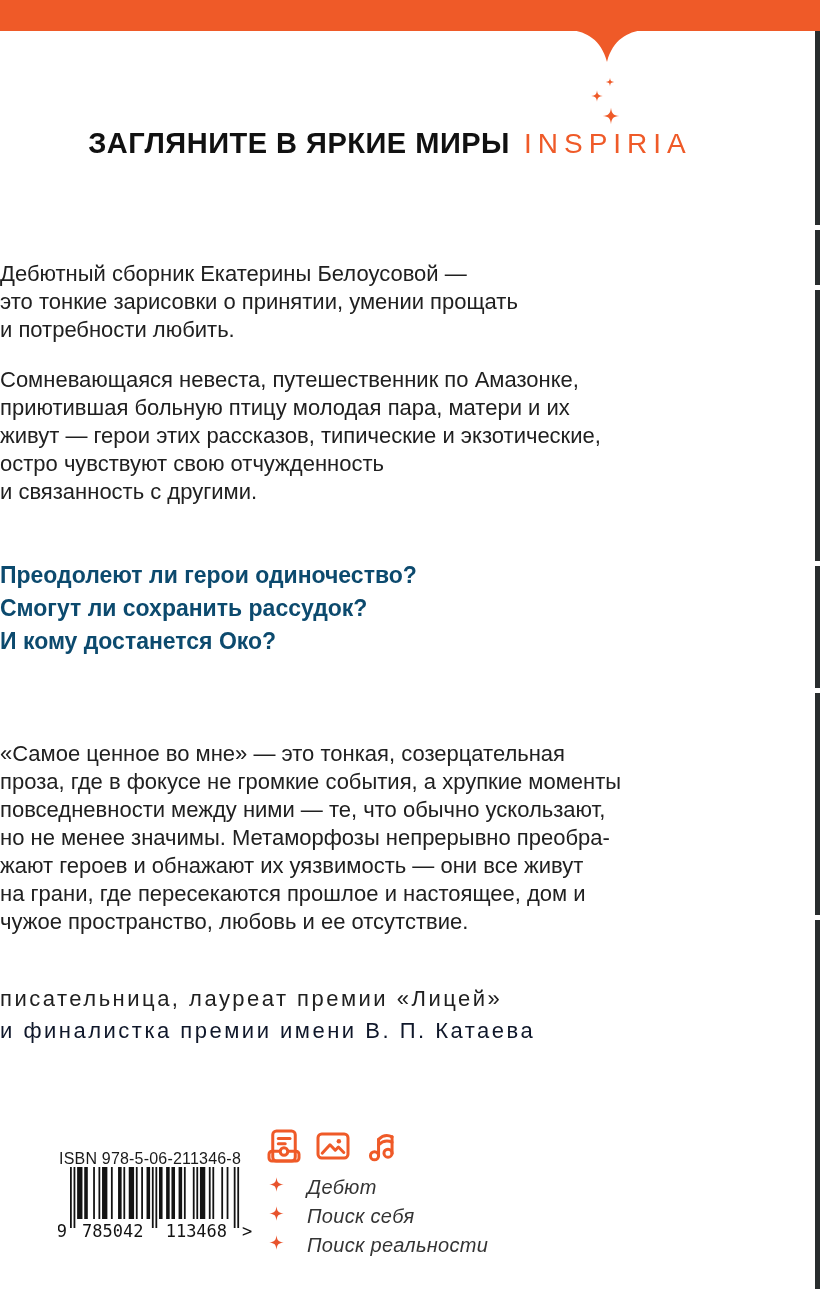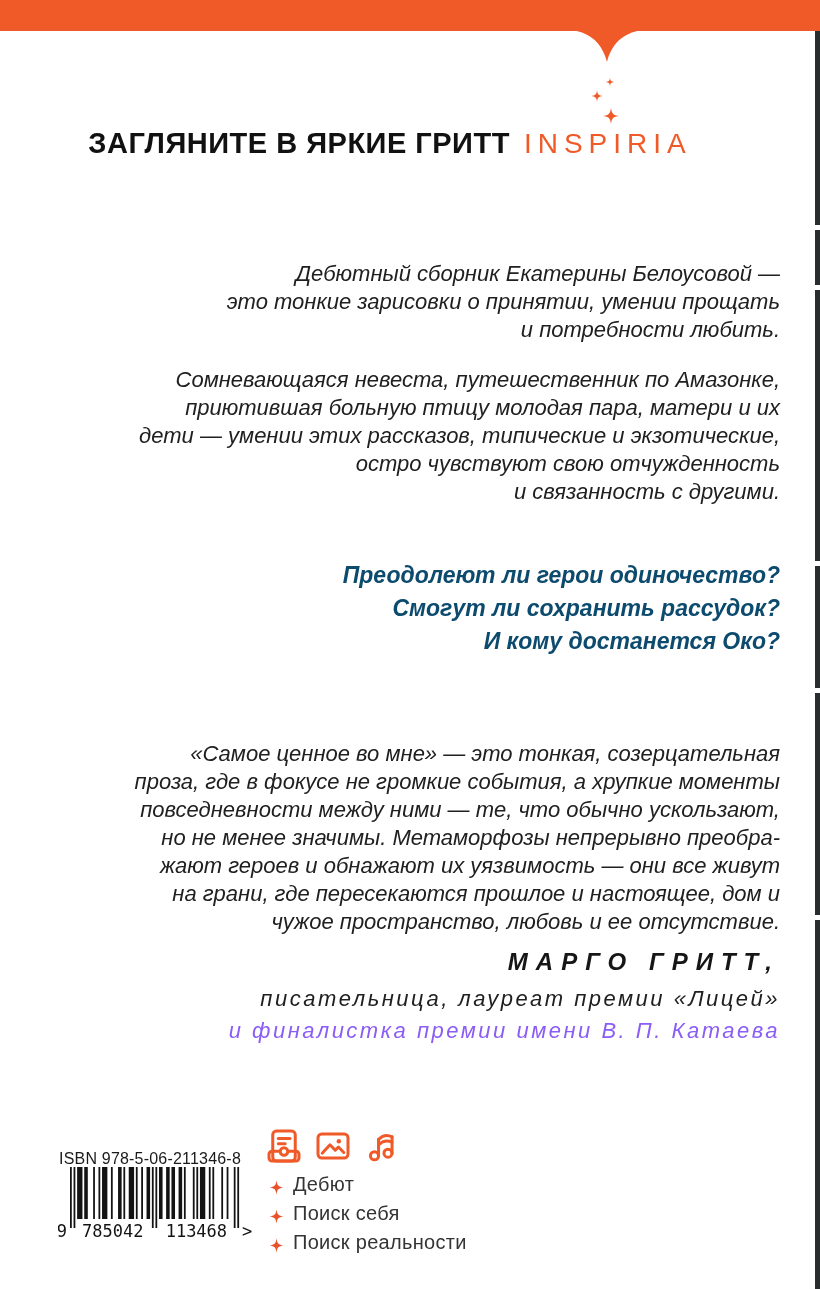--- a/index.html
+++ b/index.html
@@ -16,36 +16,36 @@
   
   .edge-seg { position:absolute; right:0; width:5px; background:var(--edge); }
   
   .brand-row {
     position:absolute; left:0; top:127px; width:780px;
     display:flex; justify-content:center; align-items:baseline; gap:14px;
   }
   .brand-tagline { font-size:29px; font-weight:bold; letter-spacing:0.5px; color:#111; white-space:nowrap; }
   .brand-logo { font-size:28px; font-weight:400; letter-spacing:6px; color:var(--accent); white-space:nowrap; }
   
-  .center-block { position:absolute; left:0; width:780px; text-align:right; white-space:pre-line;font-style:italic; }
+  .center-block { position:absolute; left:0; width:780px; text-align:left; white-space:pre-line; }
   .para { font-size:22px; line-height:28px; color:#202020; }
   .p1 { top:260px; }
   .p2 { top:366px; }
   .questions { top:559px; font-size:23px; font-weight:bold; line-height:33px; color:#0c4a6e; }
   .p3 { top:740px; line-height:28px; }
   .reviewer-name { top:948px; font-size:24px; font-weight:bold; letter-spacing:8px; color:#161616; }
   .reviewer-title1 { top:986px; font-size:22px; letter-spacing:2.5px; color:#202020; }
-  .reviewer-title2 { top:1018px; font-size:22px; letter-spacing:2.5px; color:#8b5cf6; }
+  .reviewer-title2 { top:1018px; font-size:22px; letter-spacing:2.5px; color:#0f172a; }
   
   .isbn { position:absolute; left:30px; top:1150px; width:240px; text-align:center; font-size:16px; color:#1a1a1a; letter-spacing:0.2px; }
   .barcode { position:absolute; left:58px; top:1167px; }
   .icons-row { position:absolute; left:266px; top:1128px; display:flex; gap:13px; }
   .fmt-icon { width:36px; height:36px; }
   .tags { position:absolute; left:268px; top:1176px; }
-  .tag-row { display:flex; align-items:flex-end; gap:8px; height:20px; margin-bottom:9px; }
+  .tag-row { display:flex; align-items:flex-start; gap:22px; height:20px; margin-bottom:9px;font-style:italic; }
   .tag-label { font-size:20px; color:#343434; letter-spacing:0.3px; }
   .bullet { width:17px; height:17px; flex:0 0 17px; }
   svg { display:block; }
 </style>
 </head>
 <body>
 
 <div class="page">
 
   <div class="top-band"></div>
@@ -64,44 +64,43 @@
   <div>
     <div class="edge-seg" style="top:31px;height:194px"></div>
     <div class="edge-seg" style="top:230px;height:55px"></div>
     <div class="edge-seg" style="top:290px;height:271px"></div>
     <div class="edge-seg" style="top:566px;height:122px"></div>
     <div class="edge-seg" style="top:693px;height:222px"></div>
     <div class="edge-seg" style="top:920px;height:369px"></div>
   </div>
 
   <div class="brand-row">
-    <span class="brand-tagline">ЗАГЛЯНИТЕ В ЯРКИЕ ГРИТТ</span>
+    <span class="brand-tagline">ЗАГЛЯНИТЕ В ЯРКИЕ МИРЫ</span>
     <span class="brand-logo">INSPIRIA</span>
   </div>
 
   <div class="center-block para p1">Дебютный сборник Екатерины Белоусовой —
 это тонкие зарисовки о принятии, умении прощать
 и потребности любить.</div>
   <div class="center-block para p2">Сомневающаяся невеста, путешественник по Амазонке,
 приютившая больную птицу молодая пара, матери и их
-дети — умении этих рассказов, типические и экзотические,
+живут — герои этих рассказов, типические и экзотические,
 остро чувствуют свою отчужденность
 и связанность с другими.</div>
   <div class="center-block questions">Преодолеют ли герои одиночество?
 Смогут ли сохранить рассудок?
 И кому достанется Око?</div>
   <div class="center-block para p3">«Самое ценное во мне» — это тонкая, созерцательная
 проза, где в фокусе не громкие события, а хрупкие моменты
 повседневности между ними — те, что обычно ускользают,
 но не менее значимы. Метаморфозы непрерывно преобра-
 жают героев и обнажают их уязвимость — они все живут
 на грани, где пересекаются прошлое и настоящее, дом и
 чужое пространство, любовь и ее отсутствие.</div>
 
-  <div class="center-block reviewer-name">МАРГО ГРИТТ,</div>
   <div class="center-block reviewer-title1">писательница, лауреат премии «Лицей»</div>
   <div class="center-block reviewer-title2">и финалистка премии имени В. П. Катаева</div>
 
   <div class="isbn">ISBN 978-5-06-211346-8</div>
   <div class="barcode">
     <svg id="barcode-svg" width="198" height="74" viewBox="0 0 198 74">
         <rect x="12.00" y="0" width="1.78" height="61" fill="#131313"></rect>
         <rect x="15.56" y="0" width="1.78" height="61" fill="#131313"></rect>
         <rect x="19.12" y="0" width="5.34" height="52" fill="#131313"></rect>
         <rect x="26.24" y="0" width="3.56" height="52" fill="#131313"></rect>

